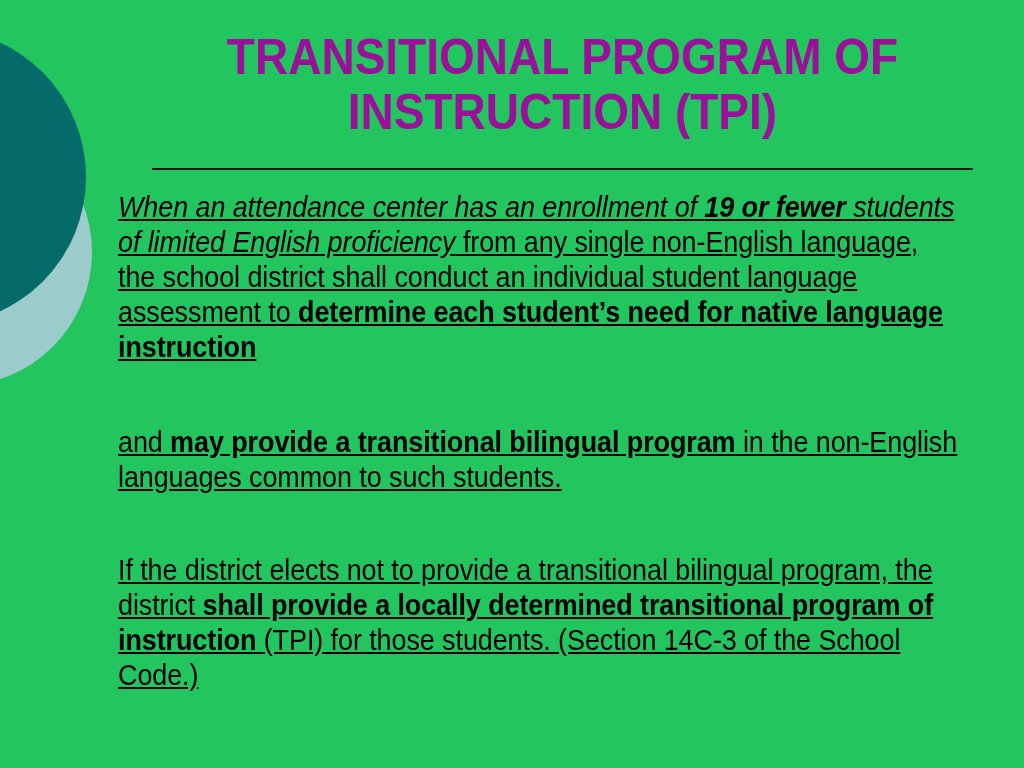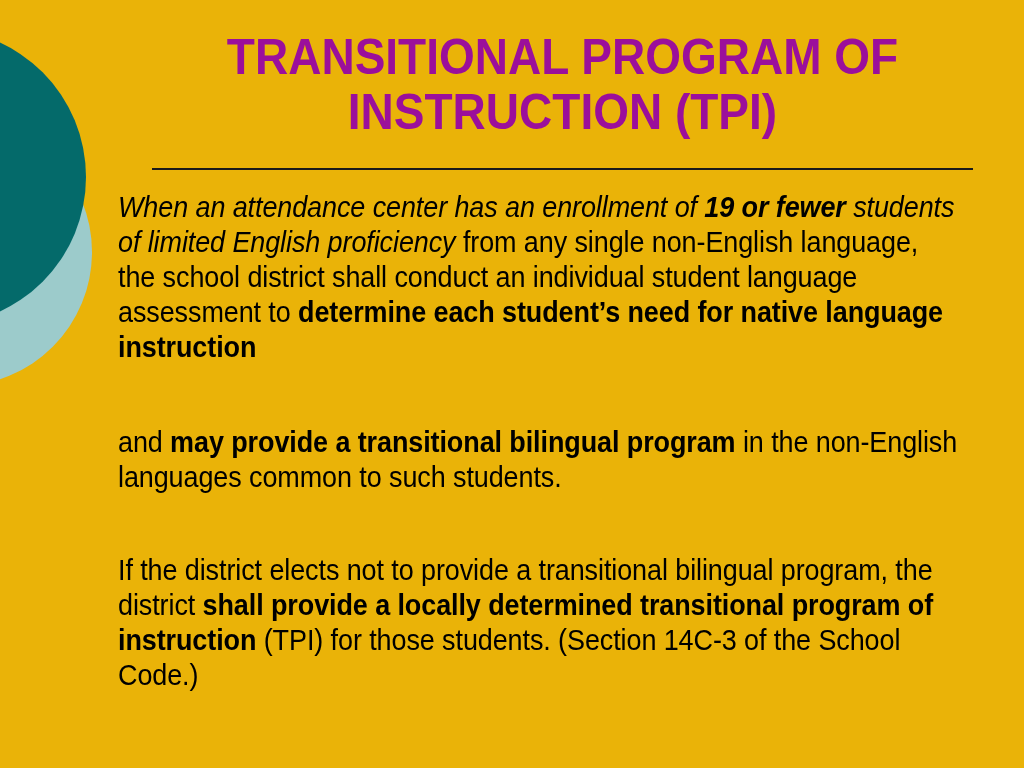--- a/index.html
+++ b/index.html
@@ -65,20 +65,21 @@
     height: 0;
     border-top: 2px solid #1a1a1a;
   }
 
   
   #body-block {
     position: absolute;
     left: 118px;
     top: 190px;
     width: 905px;
+    text-decoration: underline;
   }
   .para {
     margin: 0 0 0 0;
     color: #000000;
     font-family: "Liberation Sans Narrow", "Liberation Sans", "DejaVu Sans Condensed", sans-serif;
     font-size: 29px;
     line-height: 35px;
     font-stretch: condensed;
     transform: scaleX(0.93);
     transform-origin: left top;
@@ -89,21 +90,21 @@
   .para .b { font-weight: bold;   font-style: normal; }
   .para .bi{ font-weight: bold;   font-style: italic; }
 
   #para-1 { margin-top: 0px; }
   #para-2 { margin-top: 60px; }
   #para-3 { margin-top: 58px; }
 </style>
 </head>
 <body>
 
-<div id="slide" style="background: #eab308;">
+<div id="slide" style="background: #22c55e;">
 
   <svg class="deco-layer" viewBox="0 0 260 440" aria-hidden="true">
     <circle cx="-42" cy="252" r="134" fill="#9CCBCB"></circle>
     <circle cx="-62" cy="177" r="148" fill="#046A6A"></circle>
   </svg>
 
   <div id="title-block">
     <h1 id="slide-title" style="color: rgb(155, 15, 155);">TRANSITIONAL PROGRAM OF
 INSTRUCTION (TPI)</h1>
   </div>

